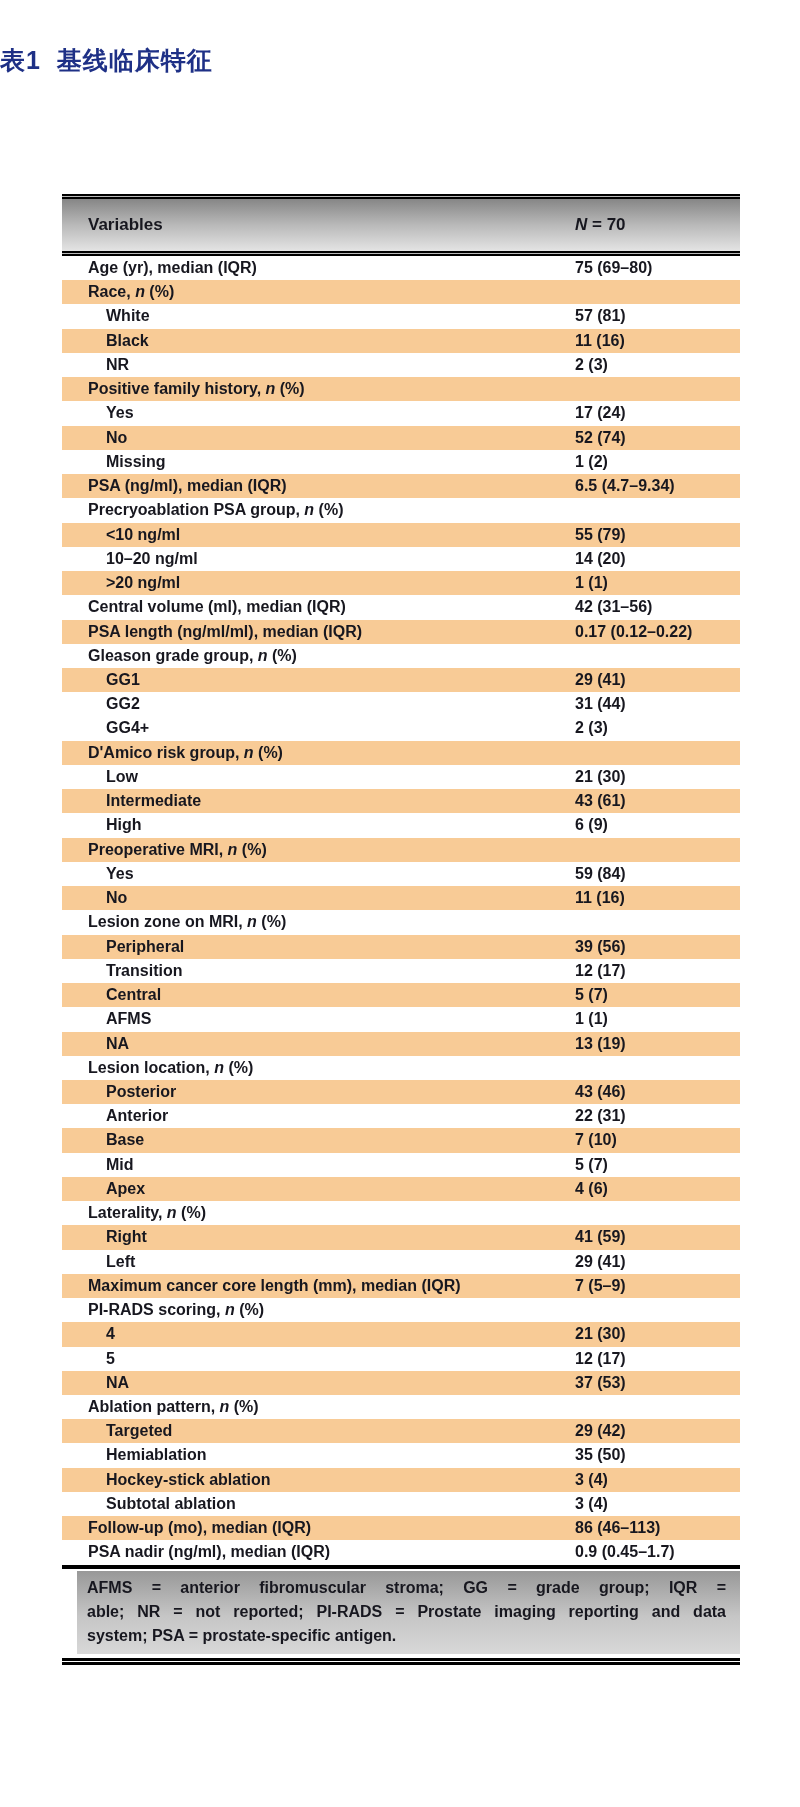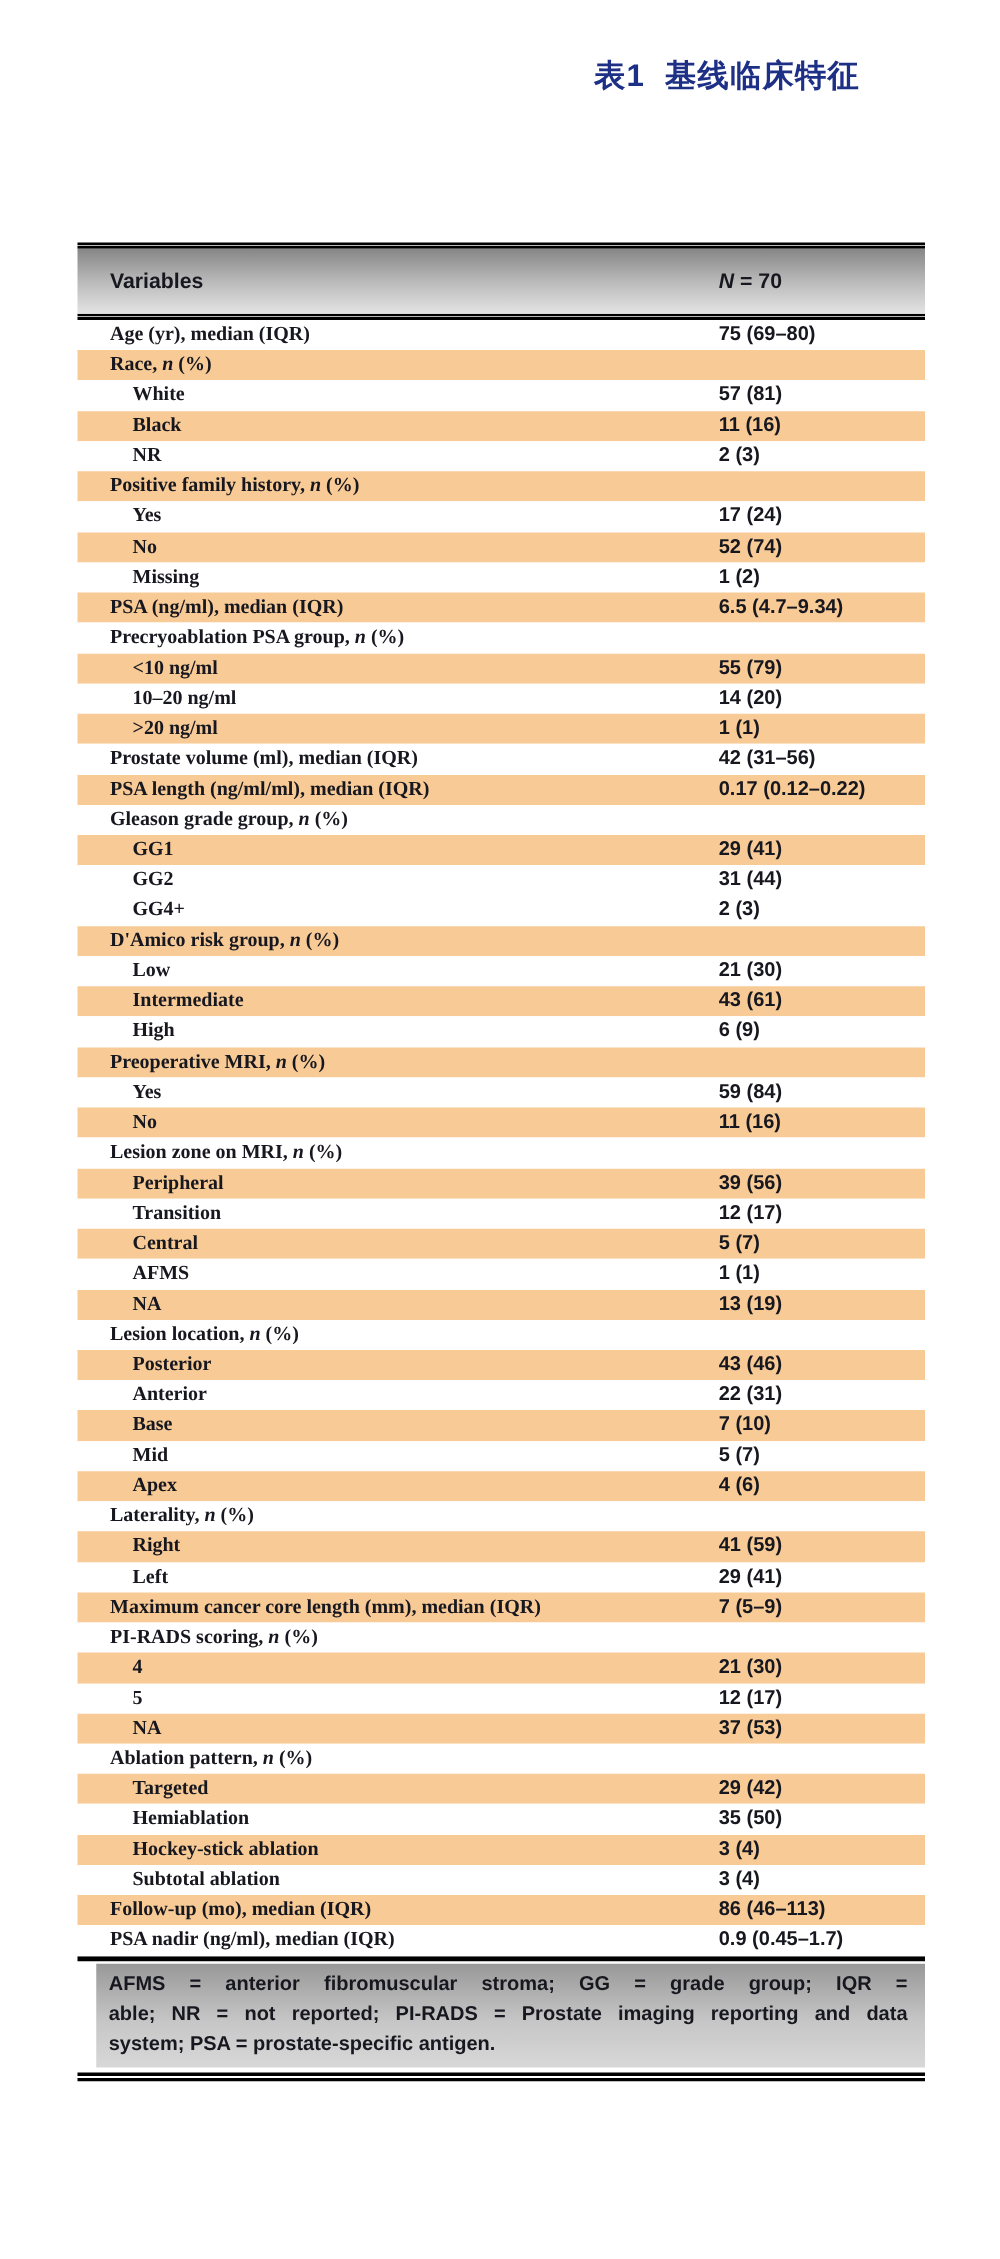--- a/index.html
+++ b/index.html
@@ -2,42 +2,42 @@
 <html><head>
 <meta charset="utf-8">
 <style>
   html,body{margin:0;padding:0;}
   body{
     width:800px;height:1807px;position:relative;background:#ffffff;
     font-family:"Liberation Sans",sans-serif;
     -webkit-font-smoothing:antialiased;
   }
   .page-title{
-    position:absolute;top:44px;left:0;width:688px;text-align:right;
+    position:absolute;top:44px;left:0;width:688px;text-align:left;
     font-size:25px;font-weight:700;color:var(--title-blue,#1e3086);
     white-space:pre;letter-spacing:1px;
   }
   .tablewrap{
     position:absolute;left:62px;top:194px;width:678px;color:var(--text,#17171f);
   }
   
   .rule-double{height:5px;background:linear-gradient(to bottom,#000 0 2px,#b9b9b9 2px 3px,#000 3px 5px);}
   .rule-solid{height:4px;background:#000;}
   .rule-final{height:7px;margin-top:4px;background:linear-gradient(to bottom,#000 0 3px,#ffffff 3px 4px,#000 4px 7px);}
   .thead{
     position:relative;height:52px;
     background:linear-gradient(to bottom,#868686 0%,#b9b9b9 50%,#e4e4e4 100%);
     font-size:17px;font-weight:700;
   }
   .thead .c1{position:absolute;left:26px;top:50%;transform:translateY(-50%);}
   .thead .c2{position:absolute;left:513px;top:50%;transform:translateY(-50%);}
   .tbody{font-size:16px;font-weight:700;}
   .row{position:relative;height:24.24px;line-height:24.4px;background:#ffffff;}
   .row.alt{background:var(--orange,#f8cb96);}
-  .row .lbl{position:absolute;left:26px;white-space:pre;font-family:Liberation Serif, serif;}
+  .row .lbl{position:absolute;left:26px;white-space:pre;}
   .row.indent .lbl{left:44px;}
   .row .val{position:absolute;left:513px;white-space:pre;}
   .footnote{
     margin:2px 0 0 15px;padding:5px 14px 6px 10px;
     background:linear-gradient(to bottom,#989898 0%,#c6c6c6 55%,#d8d8d8 100%);
     font-size:16px;font-weight:700;line-height:24px;color:var(--text,#17171f);
   }
   .fline{text-align:justify;text-align-last:justify;white-space:normal;}
   .fline.last{text-align-last:left;}
   i{font-style:italic;}
@@ -102,21 +102,21 @@
       </div>
       <div class="row indent">
         <span class="lbl">10–20 ng/ml</span>
         <span class="val">14 (20)</span>
       </div>
       <div class="row alt indent">
         <span class="lbl">&gt;20 ng/ml</span>
         <span class="val">1 (1)</span>
       </div>
       <div class="row">
-        <span class="lbl">Prostate volume (ml), median (IQR)</span>
+        <span class="lbl">Central volume (ml), median (IQR)</span>
         <span class="val">42 (31–56)</span>
       </div>
       <div class="row alt">
         <span class="lbl">PSA length (ng/ml/ml), median (IQR)</span>
         <span class="val">0.17 (0.12–0.22)</span>
       </div>
       <div class="row">
         <span class="lbl">Gleason grade group, <i>n</i> (%)</span>
       </div>
       <div class="row alt indent">

